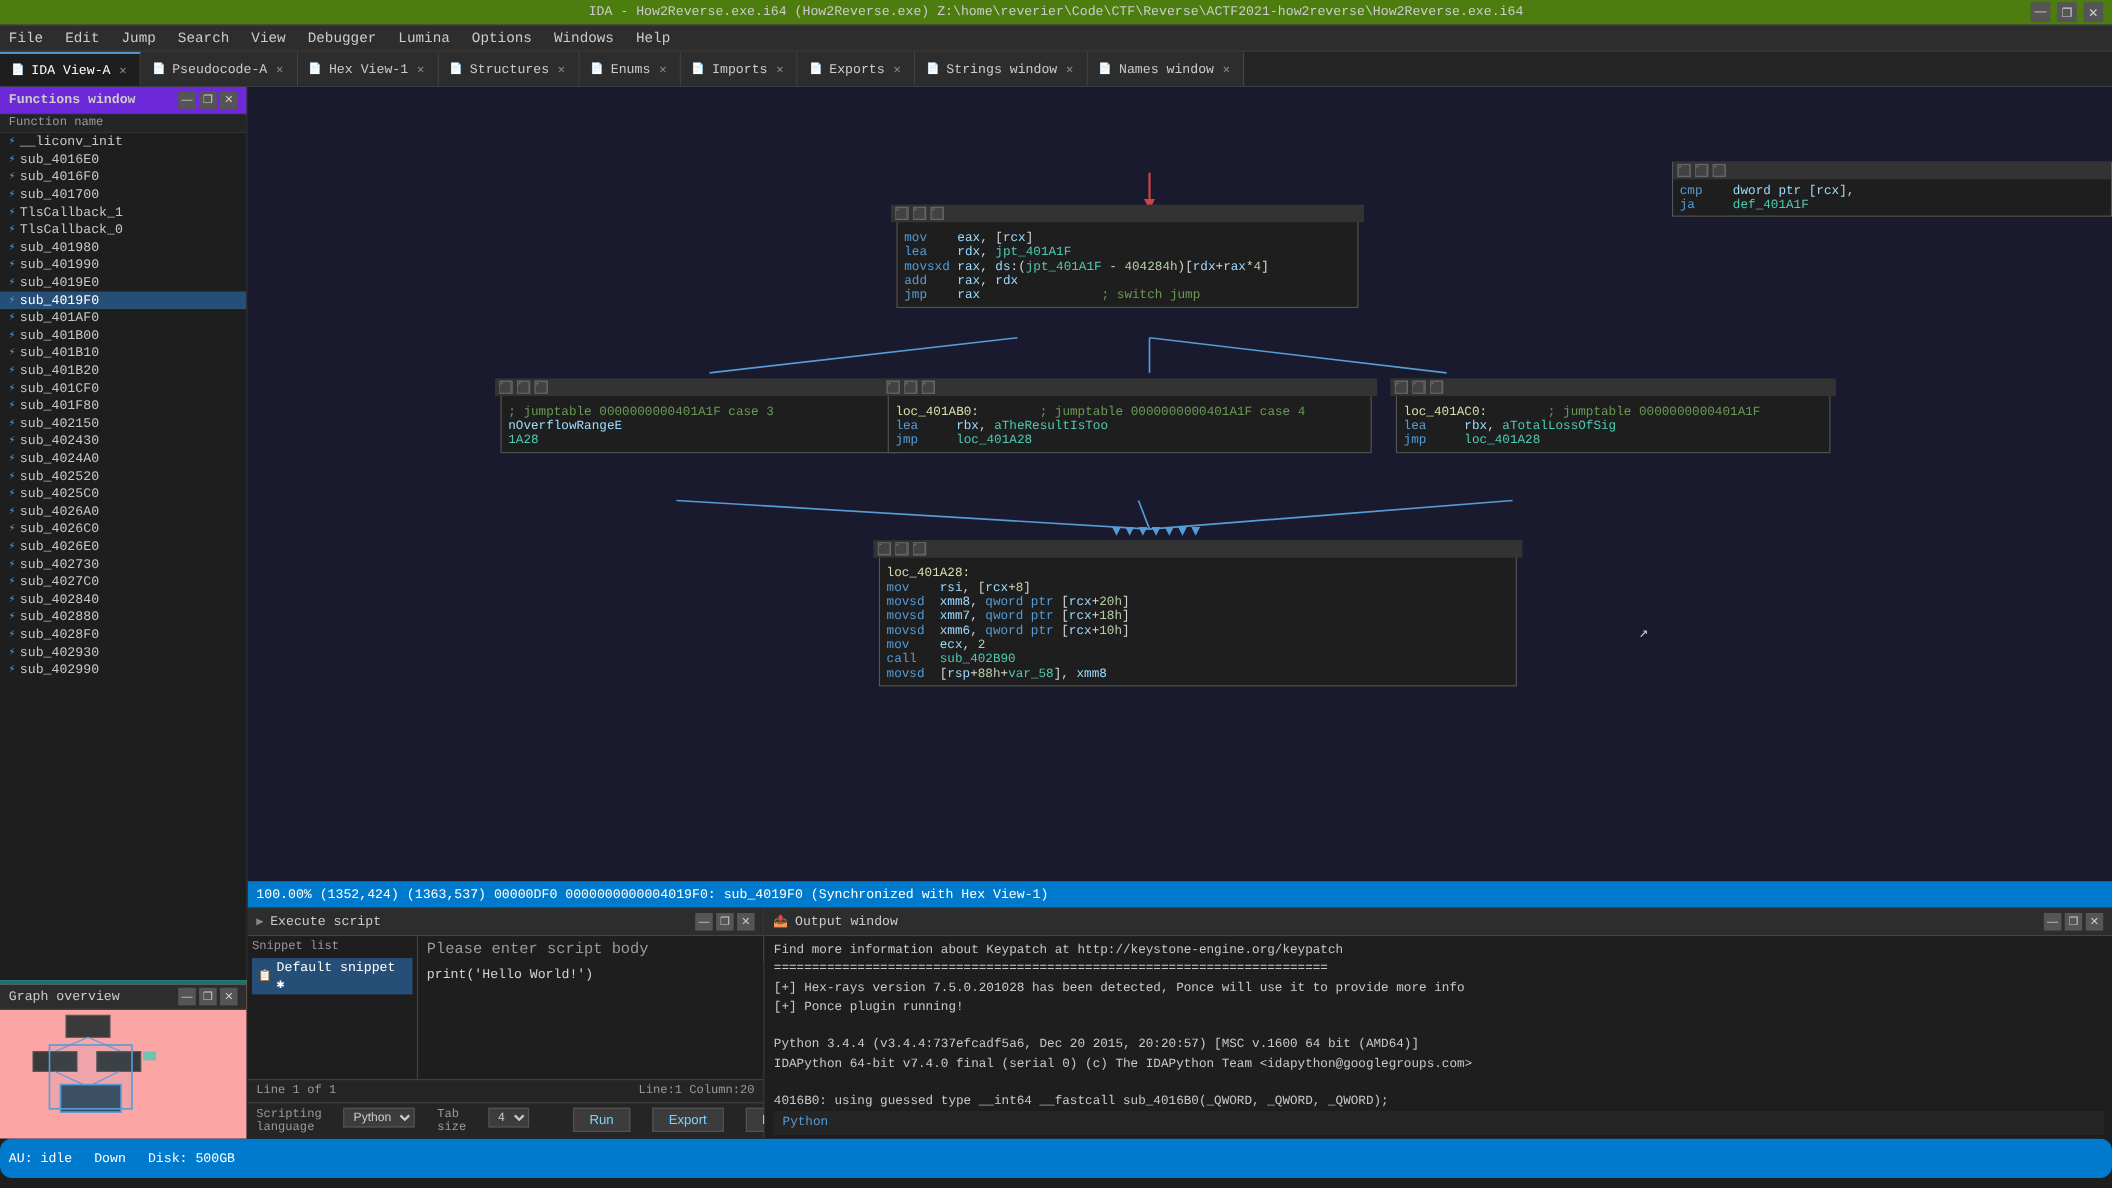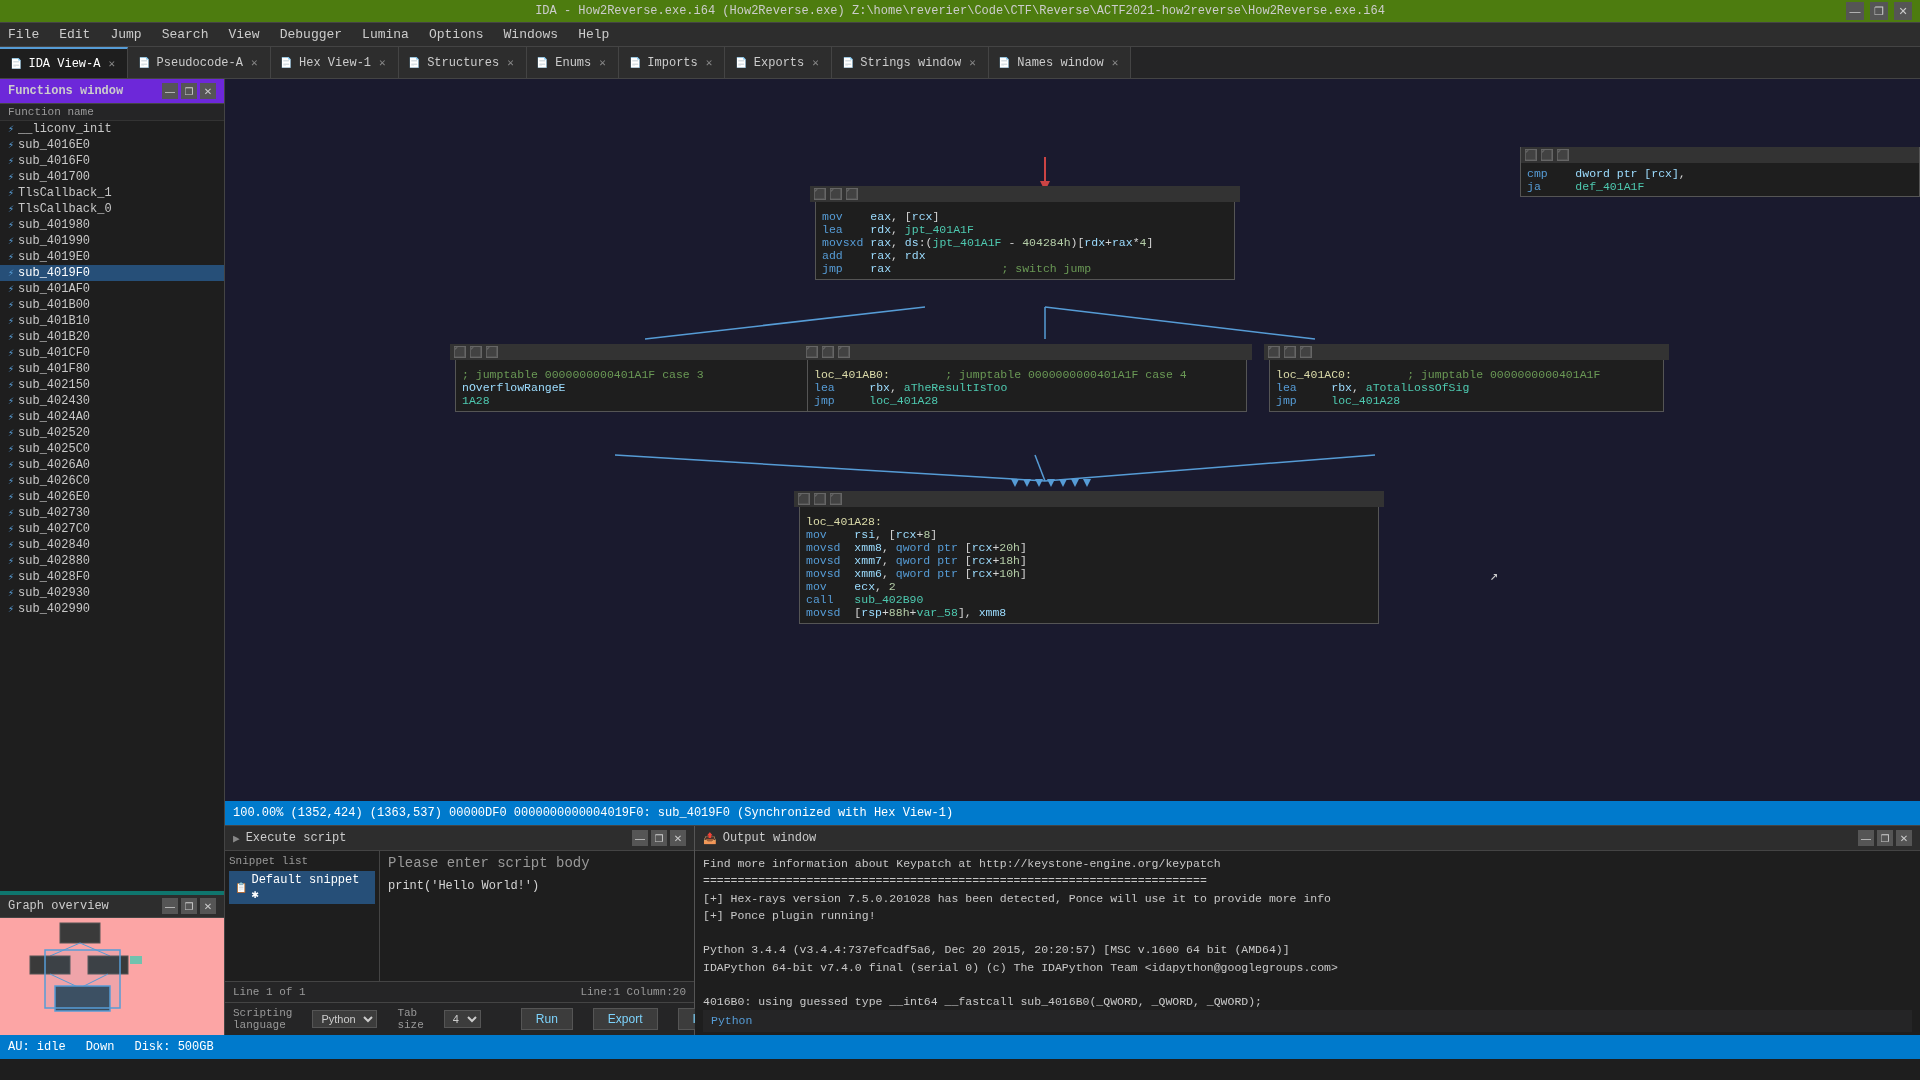--- a/index.html
+++ b/index.html
@@ -701,21 +701,21 @@
           </div>
           <div id="script-editor">
             <div class="editor-header">Please enter script body</div>
             <textarea id="script-textarea" style="">print('Hello World!')</textarea>
           </div>
         </div>
         <div id="script-footer">
           <span class="line-info">Line 1 of 1</span>
           <span class="line-info">Line:1  Column:20</span>
         </div>
-        <div style="display:flex;align-items:center;gap:20px;padding:4px 8px;border-top:1px solid #444;background:#252526;">
+        <div style="display:flex;align-items:flex-start;gap:20px;padding:4px 8px;border-top:1px solid #444;background:#252526;">
           <span class="ctrl-label">Scripting language</span>
           <select class="ctrl-select">
             <option>Python</option>
             <option>IDC</option>
           </select>
           <span class="ctrl-label">Tab size</span>
           <select class="ctrl-select">
             <option>4</option>
             <option>2</option>
             <option>8</option>
@@ -752,17 +752,17 @@
           <div class="py-prompt">Python</div>
         </div>
       </div>
 
     </div>
 
   </div>
 
 </div>
 
-<div style="background:#007acc;color:#fff;padding:2px 8px;font-size:12px;display:flex;gap:20px;height:24px;align-items:center;">
+<div style="background:#007acc;color:#fff;padding:2px 8px;font-size:12px;display:flex;gap:20px;height:36px;align-items:center;border-radius:11px;">
   <span><span>AU:</span> <span>idle</span></span>
   <span>Down</span>
   <span>Disk: 500GB</span>
 </div>
 
 </body></html>

